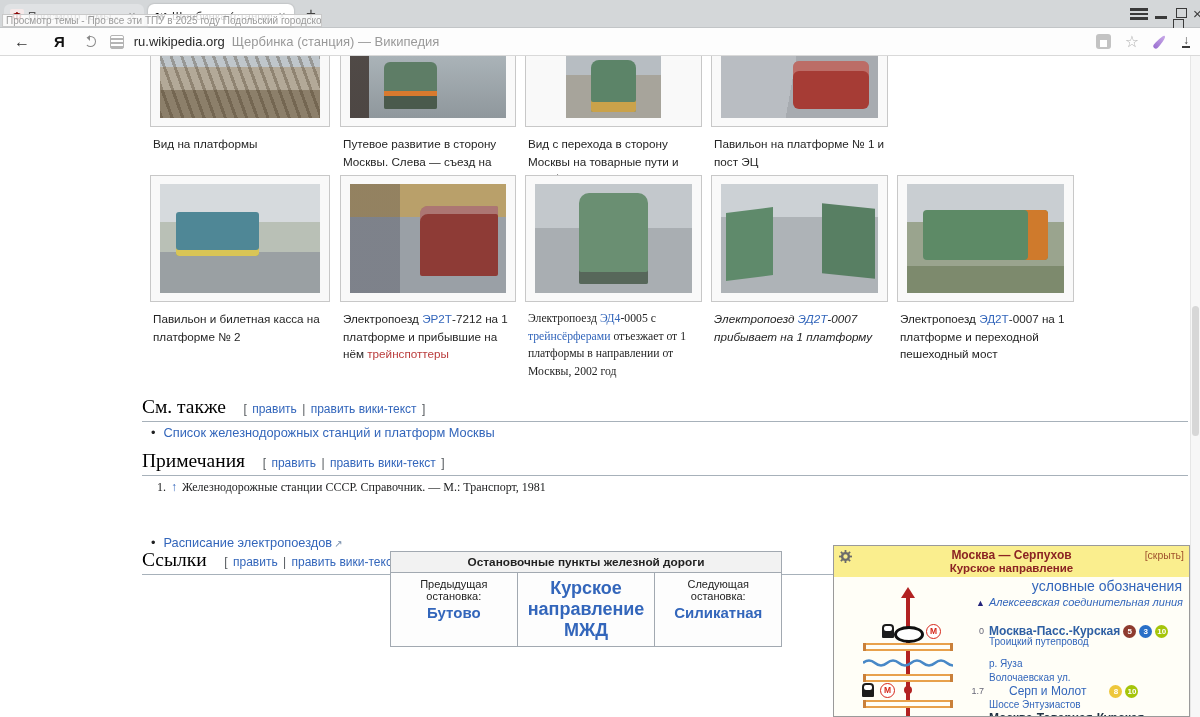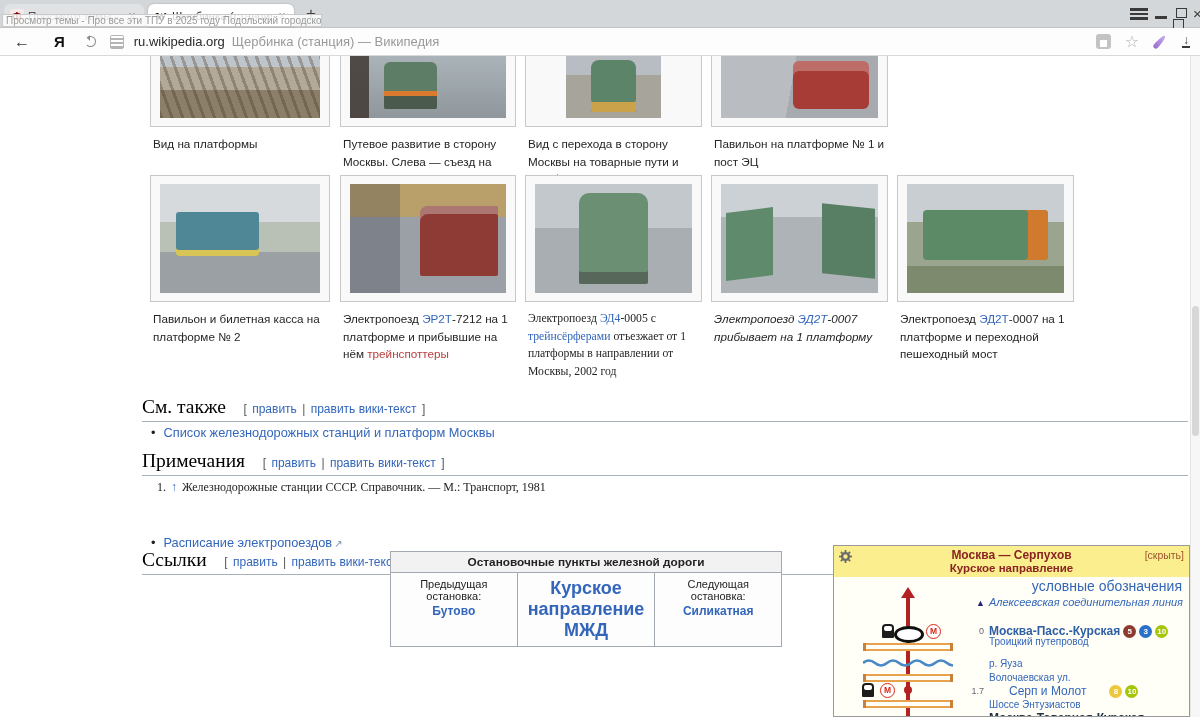--- a/index.html
+++ b/index.html
@@ -93,21 +93,21 @@
   .refup{margin-right:5px;}
   .extbox{font-size:10px;color:#7189a8;margin-left:2px;}
   
   .stopbox{position:absolute;left:390px;top:495px;width:392px;border:1px solid #a2a9b1;background:#fdfdfd;
            box-sizing:border-box;text-align:center;font-size:11.5px;}
   .stop-head{padding:3px 0;background:#f2f2f2;font-weight:bold;font-size:11.8px;color:#222;}
   .stop-row{display:flex;border-top:1px solid #a2a9b1;}
   .stop-cell{flex:1;padding:5px 6px;box-sizing:border-box;}
   .stop-cell + .stop-cell{border-left:1px solid #a2a9b1;}
   .stop-cell .small{color:#222;font-size:11px;}
-  .stop-cell .stlink{display:block;font-weight:bold;font-size:12px;margin-top:2px;}
+  .stop-cell .stlink{display:block;font-weight:bold;font-size:15px;margin-top:2px;}
   .stop-line{display:flex;align-items:center;justify-content:center;font-weight:bold;font-size:18px;flex:1.1;}
   
   .routebox{position:absolute;left:833px;top:489px;width:357px;height:172px;border:1px solid #9a9a9a;background:#fffef7;
             box-sizing:border-box;overflow:hidden;}
   .rb-head{background:#faee8e;text-align:center;color:#8b2323;font-weight:bold;padding:2px 0 3px;position:relative;}
   .rb-t1{font-size:12px;}
   .rb-t2{font-size:11.5px;}
   .rb-hide{position:absolute;right:5px;top:3px;font-weight:normal;font-size:10.5px;color:#a0522d;}
   .rb-gear{position:absolute;left:5px;top:4px;}
   .rb-legend{position:absolute;top:32px;right:7px;font-size:14px;}

